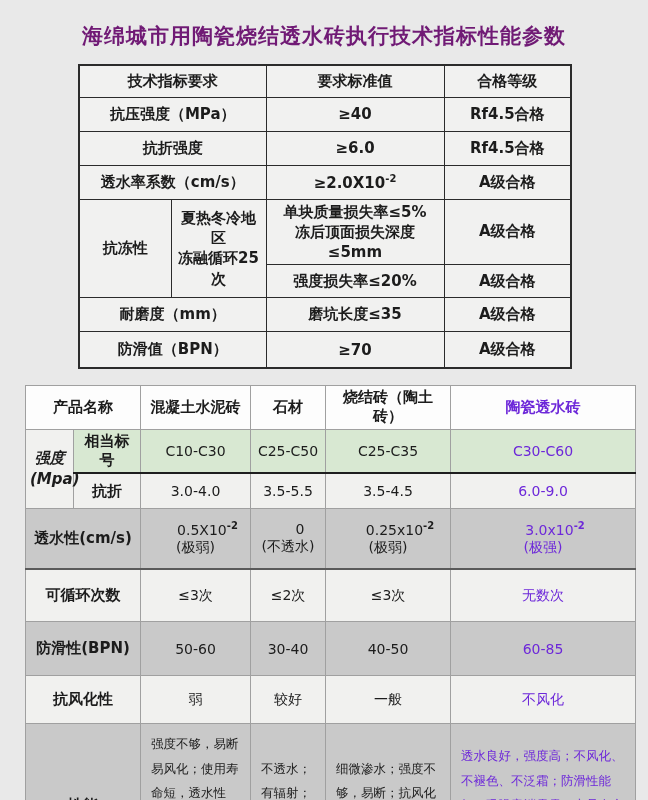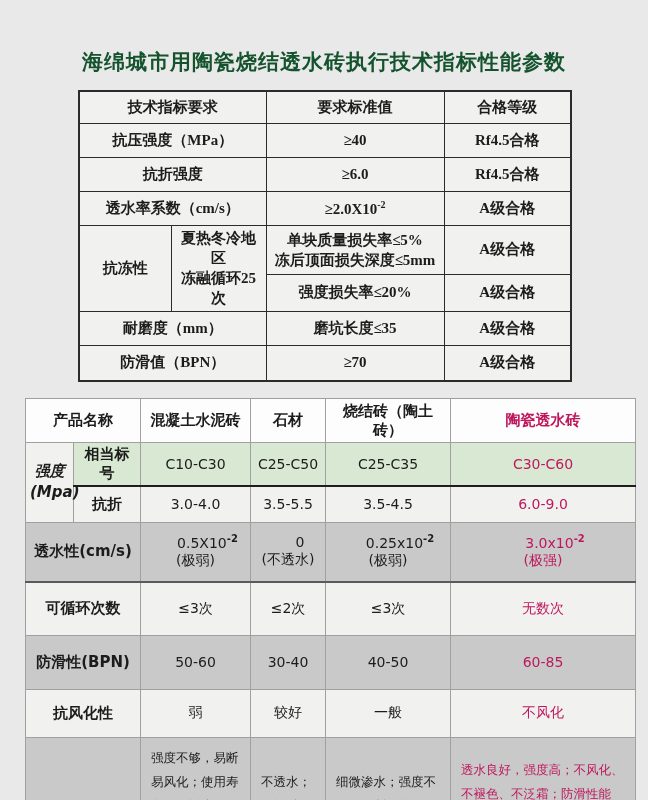--- a/index.html
+++ b/index.html
@@ -5,44 +5,43 @@
   * { margin:0; padding:0; box-sizing:border-box; }
   html,body { width:648px; }
   body {
     width:648px; height:800px;
     background:#e9e9e9;
     font-family:"DejaVu Sans","Liberation Sans",sans-serif;
     color:#1c1c1c;
     overflow:hidden;
   }
   .page-title {
-    margin-top:48px;
+    margin-top:22px;
     text-align:center;
     font-size:21px;
     font-weight:bold;
     letter-spacing:1px;
-    color:#14532d;
+    color:#701a75;
   }
   
   table { border-collapse:collapse; table-layout:fixed; }
   .t1 {
     width:492px;
     margin:14px 0 0 78px;
     border:2px solid #2b2b2b;
     background:#f1f1f0;
   }
   .t1 td, .t1 th {
     border:1.5px solid #2b2b2b;
     text-align:center;
     vertical-align:middle;
     font-size:15px;
     font-weight:600;
     color:#1c1c1c;
     padding:2px 4px;
-    font-family:Liberation Serif, serif;
   }
   .t1 th { font-size:15px; }
   .t1 .h-row { height:32px; }
   .t1 .r { height:34px; }
   .t1 .r-sub1 { height:42px; }
   .t1 .r-sub2 { height:33px; }
   .t1 .r-last { height:36px; }
   .t1 .two-line span { display:block; line-height:1.35; }
   sup.exp { font-size:10px; font-weight:600; }
   
@@ -54,21 +53,21 @@
   }
   .t2 td, .t2 th {
     border:1px solid #a0a0a0;
     text-align:center;
     vertical-align:middle;
     padding:2px 4px;
     font-size:14px;
     color:#1c1c1c;
   }
   .t2 th { background:#fdfdfd; font-size:15px; font-weight:bold; height:44px; }
-  .t2 .green-txt { color:#be185d; }
+  .t2 .green-txt { color:#6d28d9; }
   .t2 .row-green td { background:#d8e8d2; height:40px; }
   .t2 .row-green td { border-bottom:2px solid #1e1e1e; }
   .t2 .row-light td { background:#f1f1ef;margin-top:35px; }
   .t2 .row-gray td { background:#c9c9c9; }
   .t2 .lbl { font-weight:bold; font-size:15px; }
   .t2 .cell-span-lbl { background:#f1f1ef !important; border-bottom:1px solid #a0a0a0 !important;font-style:italic; }
   .t2 .r-bend { height:36px; }
   .t2 .r-perm td { height:60px; border-bottom:2px solid #5a5a5a; }
   .t2 .r-rec td { height:53px; }
   .t2 .r-slip td { height:54px; }

